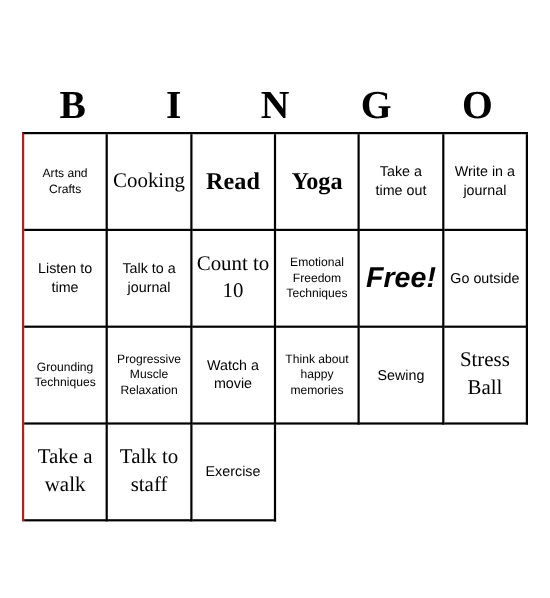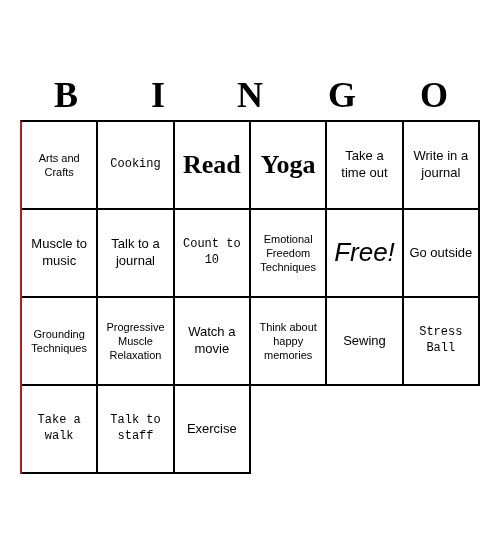--- a/index.html
+++ b/index.html
@@ -53,37 +53,37 @@
       text-align: center;
       padding: 4px;
     }
 
     .cell-text {
       font-size: 13px;
       line-height: 1.3;
     }
 
     .cell-text.large {
-      font-size: 26px;
+      font-size: 22px;
       font-weight: bold;
       font-family: 'Times New Roman', serif;
     }
 
     .cell-text.medium {
-      font-size: 12px;
-      font-family: Liberation Mono, monospace;
+      font-size: 19px;
+      font-family: Liberation Serif, serif;
     }
 
     .cell-text.small {
       font-size: 11px;
     }
 
     .cell-text.free {
       font-size: 26px;
-      font-weight: normal;
+      font-weight: bold;
       font-style: italic;
     }
   </style>
 </head>
 <body>
 
 <div class="bingo-card">
   <div class="bingo-header">
   <div class="letter">B</div>
       <div class="letter">I</div>
@@ -104,21 +104,21 @@
       <div class="cell">
         <span class="cell-text large">Yoga</span>
       </div>
       <div class="cell">
         <span class="cell-text">Take a time out</span>
       </div>
       <div class="cell">
         <span class="cell-text">Write in a journal</span>
       </div>
       <div class="cell">
-        <span class="cell-text">Muscle to music</span>
+        <span class="cell-text">Listen to time</span>
       </div>
       <div class="cell">
         <span class="cell-text">Talk to a journal</span>
       </div>
       <div class="cell">
         <span class="cell-text medium">Count to 10</span>
       </div>
       <div class="cell">
         <span class="cell-text small">Emotional Freedom Techniques</span>
       </div>

